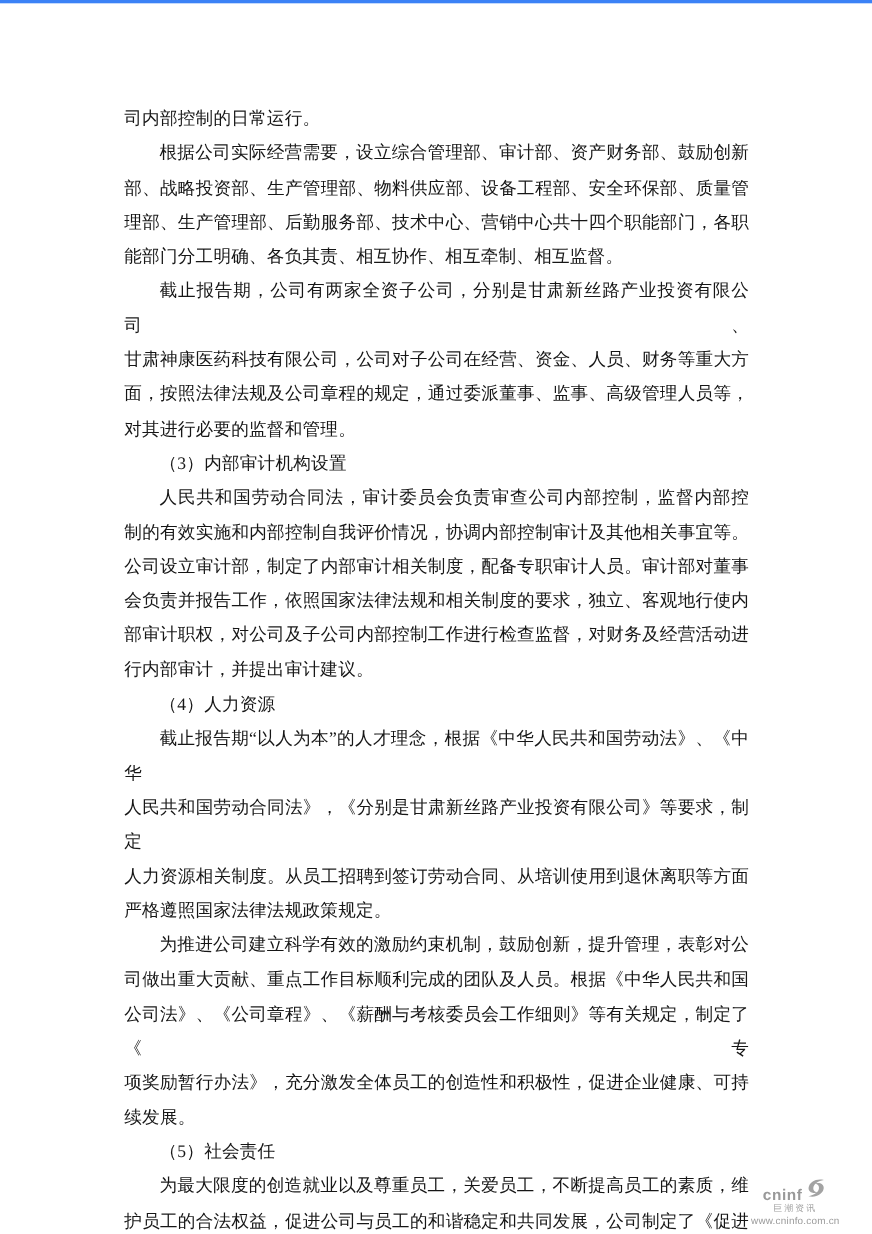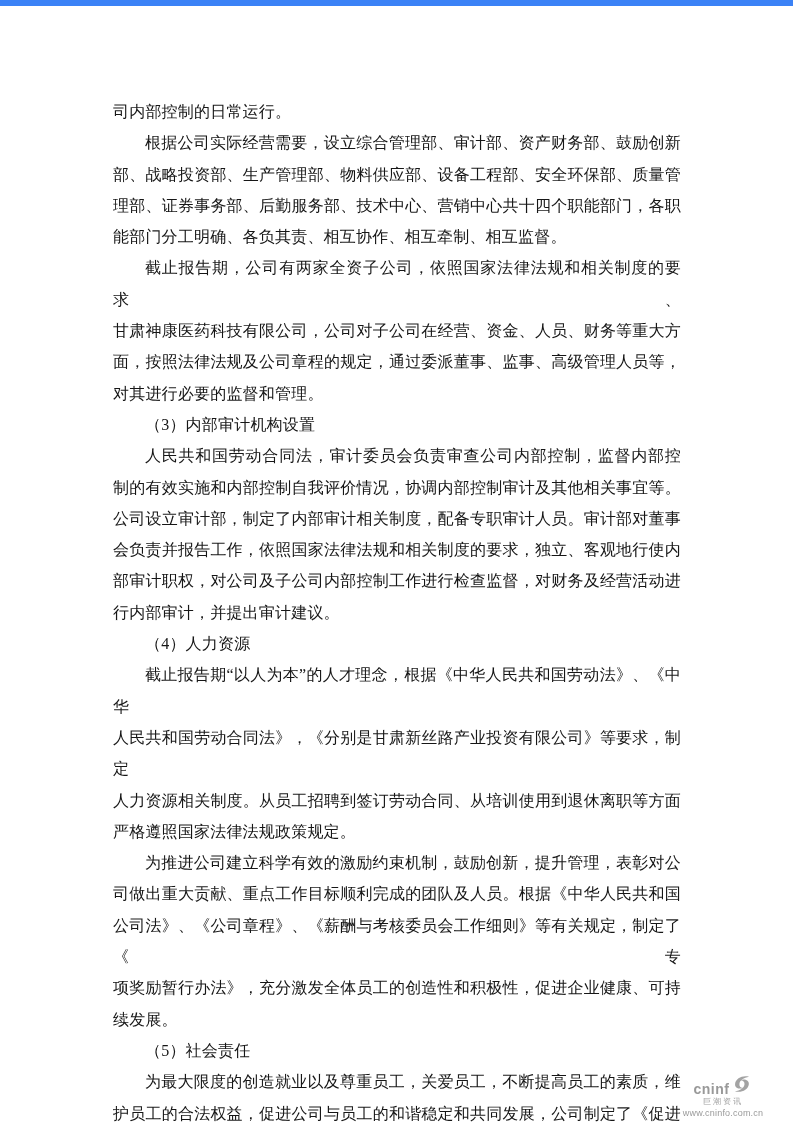--- a/index.html
+++ b/index.html
@@ -1,21 +1,21 @@
 <!DOCTYPE html>
 <html><head>
 <meta charset="utf-8">
 <style>
   html, body { margin: 0; padding: 0; background: #ffffff; }
   .page {
     position: relative;
     width: 793px;
     height: 1122px;
     background: #ffffff;
-    border-top: 6px solid #3b82f6;
+    border-top: 3px solid #3b82f6;
     font-family: "Liberation Serif", "DejaVu Serif", serif;
     overflow: hidden;
     box-sizing: border-box;
   }
   .textblock {
     position: absolute;
     left: 113px;
     top: 90px;
     width: 568px;
     font-size: 16px;
@@ -73,23 +73,23 @@
 </style>
 </head>
 <body>
 
 <div class="page">
 
   <div class="textblock">
     <div class="ln end">司内部控制的日常运行。</div>
     <div class="ln ind">根据公司实际经营需要，设立综合管理部、审计部、资产财务部、鼓励创新</div>
     <div class="ln">部、战略投资部、生产管理部、物料供应部、设备工程部、安全环保部、质量管</div>
-    <div class="ln">理部、证券事务部、后勤服务部、技术中心、营销中心共十四个职能部门，各职</div>
+    <div class="ln">理部、生产管理部、后勤服务部、技术中心、营销中心共十四个职能部门，各职</div>
     <div class="ln end">能部门分工明确、各负其责、相互协作、相互牵制、相互监督。</div>
-    <div class="ln ind">截止报告期，公司有两家全资子公司，依照国家法律法规和相关制度的要求、</div>
+    <div class="ln ind">截止报告期，公司有两家全资子公司，分别是甘肃新丝路产业投资有限公司、</div>
     <div class="ln">甘肃神康医药科技有限公司，公司对子公司在经营、资金、人员、财务等重大方</div>
     <div class="ln">面，按照法律法规及公司章程的规定，通过委派董事、监事、高级管理人员等，</div>
     <div class="ln end">对其进行必要的监督和管理。</div>
     <div class="ln ind end">（3）内部审计机构设置</div>
     <div class="ln ind">人民共和国劳动合同法，审计委员会负责审查公司内部控制，监督内部控</div>
     <div class="ln">制的有效实施和内部控制自我评价情况，协调内部控制审计及其他相关事宜等。</div>
     <div class="ln">公司设立审计部，制定了内部审计相关制度，配备专职审计人员。审计部对董事</div>
     <div class="ln">会负责并报告工作，依照国家法律法规和相关制度的要求，独立、客观地行使内</div>
     <div class="ln">部审计职权，对公司及子公司内部控制工作进行检查监督，对财务及经营活动进</div>
     <div class="ln end">行内部审计，并提出审计建议。</div>

